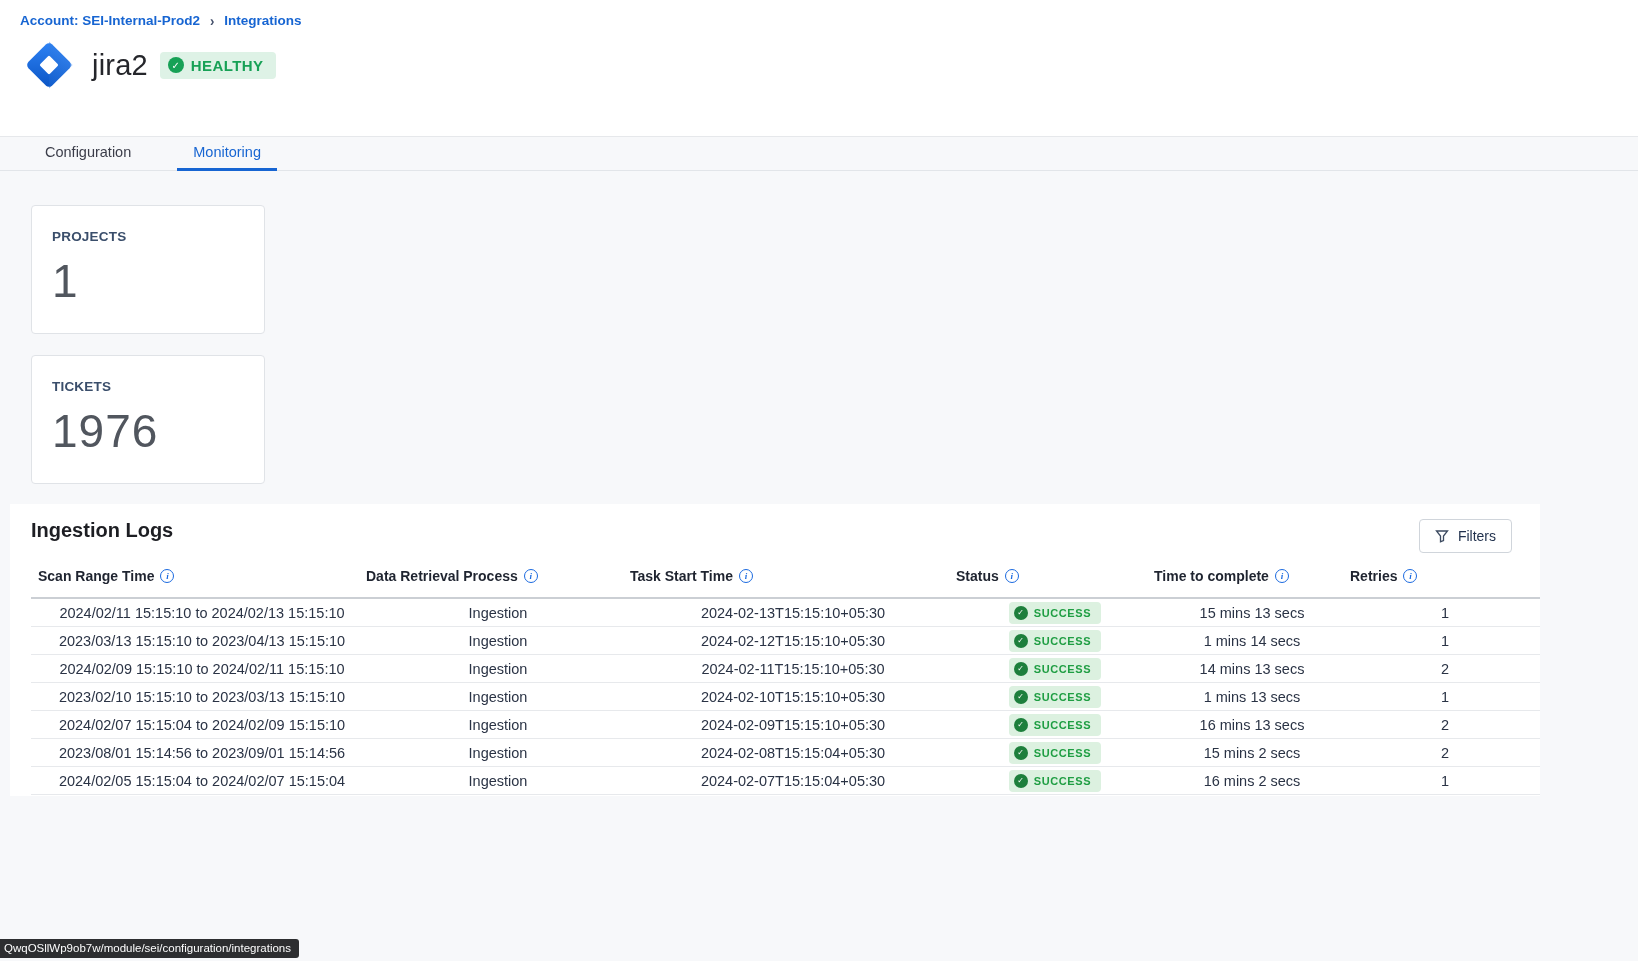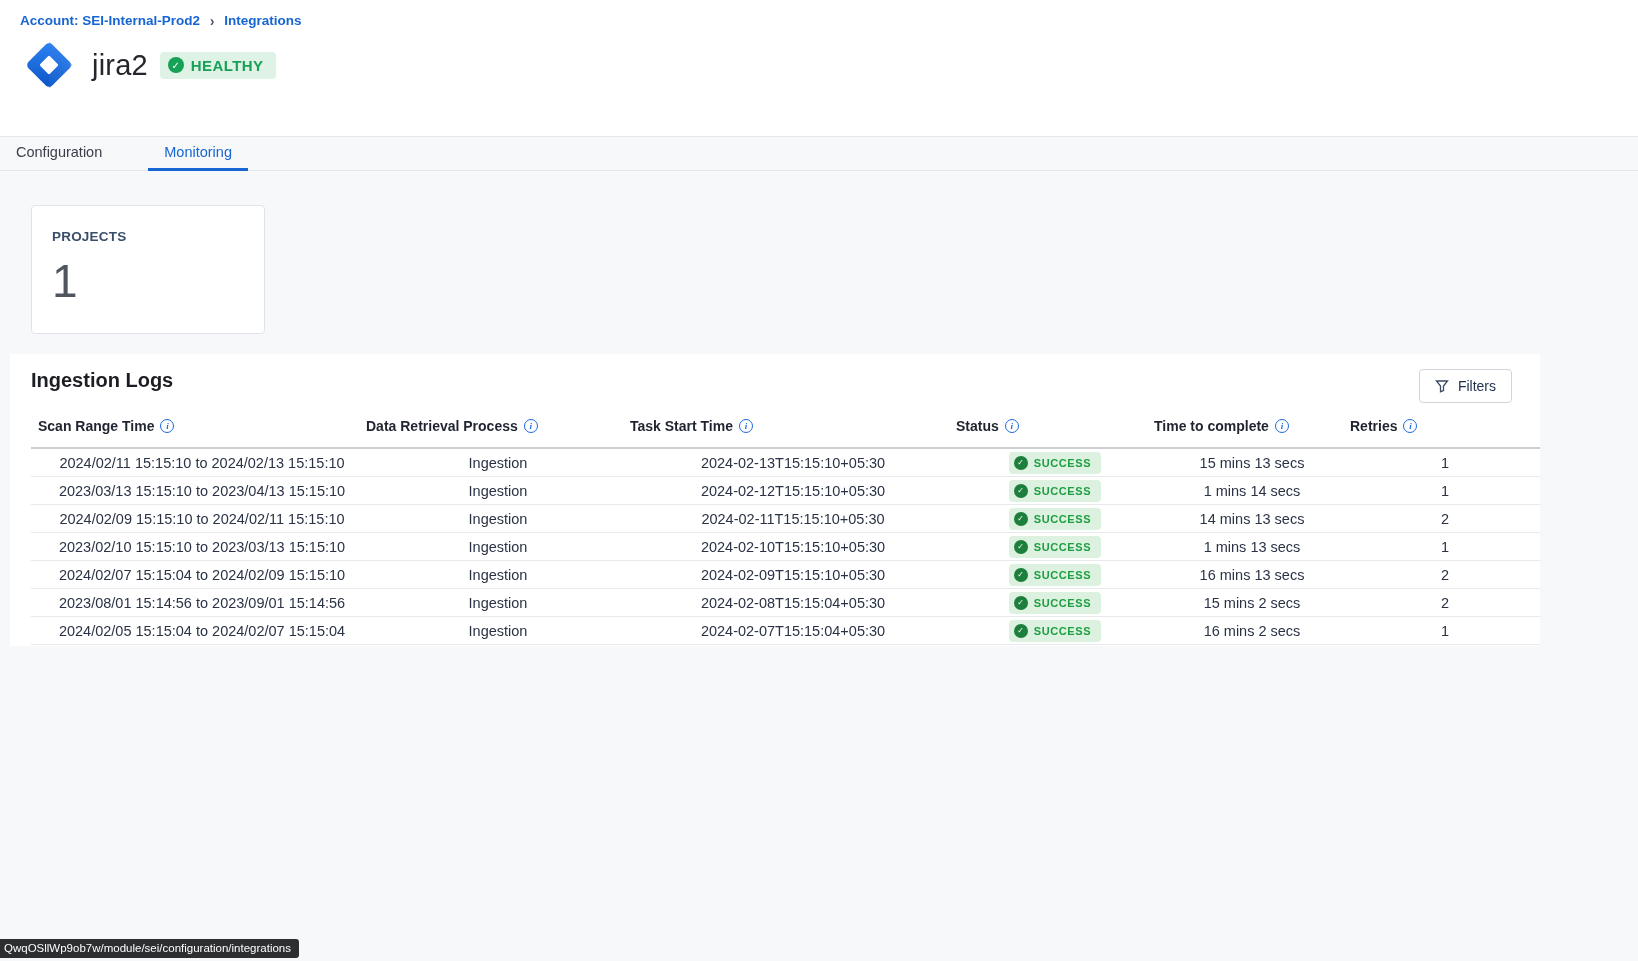--- a/index.html
+++ b/index.html
@@ -39,21 +39,21 @@
     color: #17a156;
   }
   .check-circle {
     display: inline-flex; align-items: center; justify-content: center;
     border-radius: 50%; background: #17a156; color: #ffffff;
   }
   .health-badge .check-circle { width: 16px; height: 16px; font-size: 10px; }
 
   
   .tab-bar {
-    display: flex; gap: 30px; 
+    display: flex; gap: 30px; padding-left: 29px;
     border-bottom: 1px solid #e2e5e9; height: 34px;
   }
   .tab {
     padding: 7px 16px 0; font-size: 14.5px; color: #3b3d49;
     border-bottom: 3px solid transparent; cursor: pointer; height: 34px;
   }
   .tab.active { color: #1765d2; font-weight: 400; border-bottom-color: #1765d2; }
 
   
   .content { padding: 19px 0 0 31px; }
@@ -168,20 +168,24 @@
 </nav>
 
 <main class="content">
 
 
   <div class="cards">
     <div class="stat-card">
       <div class="stat-label">PROJECTS</div>
       <div class="stat-value">1</div>
     </div>
+    <div class="stat-card">
+      <div class="stat-label">TICKETS</div>
+      <div class="stat-value">1976</div>
+    </div>
   </div>
 
   <section class="logs-panel">
     <div class="logs-header">
       <h2 class="section-heading">Ingestion Logs</h2>
       <button class="filters-button">
         <span class="funnel-icon">
           <svg width="14" height="14" viewBox="0 0 14 14" fill="none" stroke="#3c4a60" stroke-width="1.3">
             <path d="M1.5 2 h11 l-4 5 v4.5 l-3 1.2 V7 Z"></path>
           </svg>

